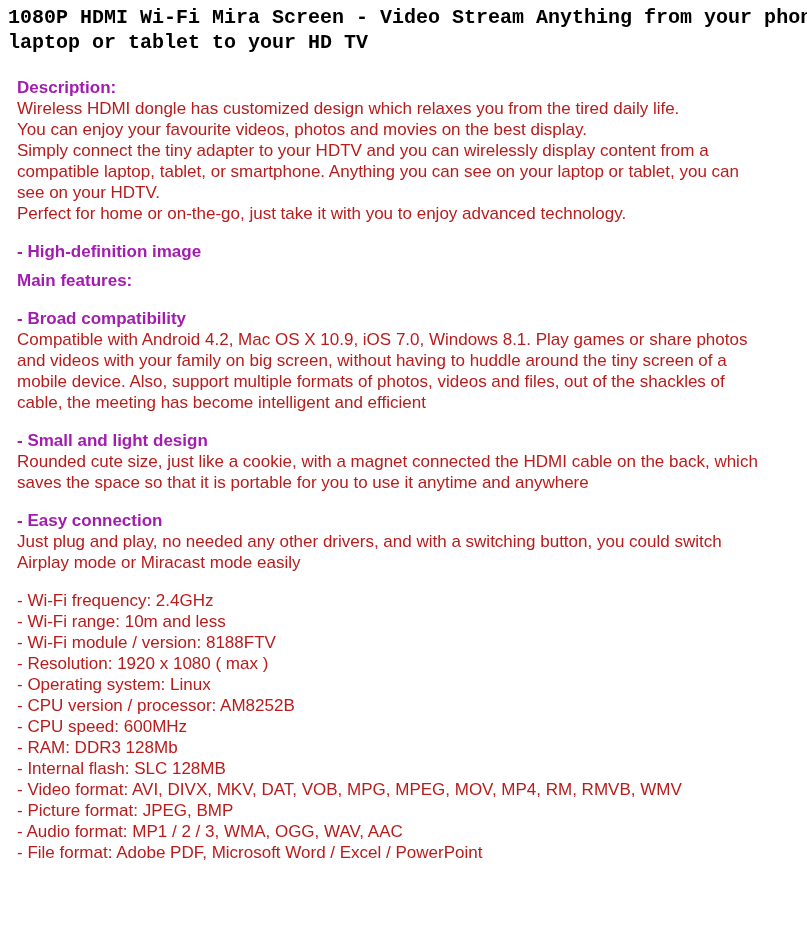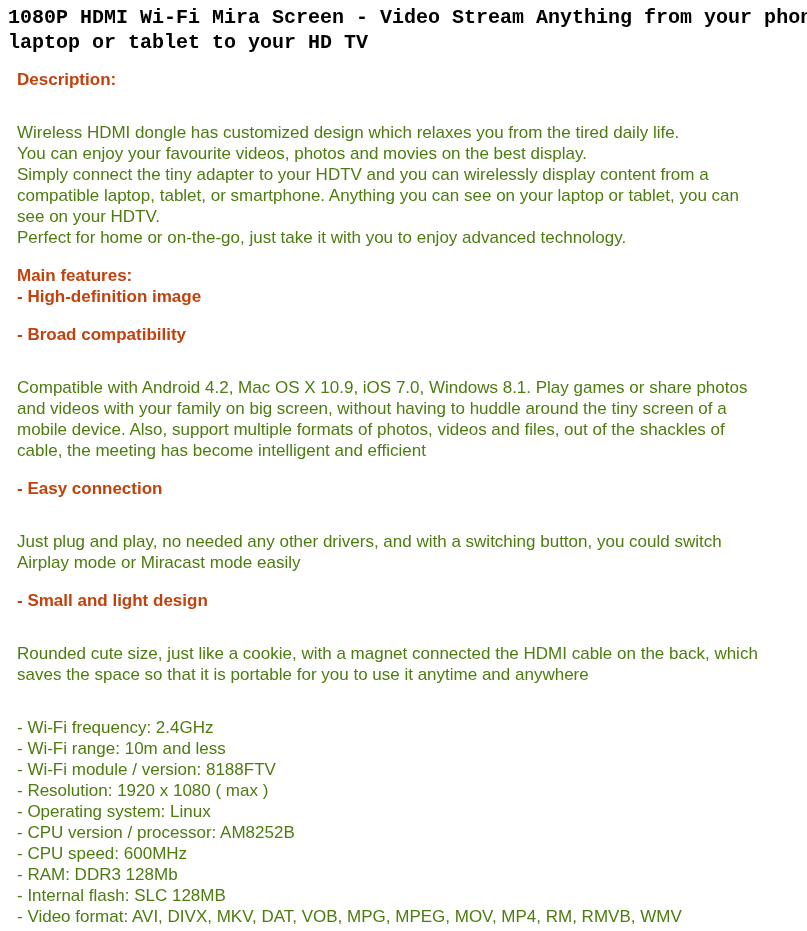--- a/index.html
+++ b/index.html
@@ -30,27 +30,27 @@
     margin-right: 10px;
     padding-top: 14px;
     font-size: 17px;
     line-height: 21px;
   }
   .section {
     margin: 0 0 17px 0;
   }
   .heading {
     font-weight: bold;
-    color: #c2410c;
+    color: #a21caf;
     white-space: pre;
+    margin-top: 8px;
   }
   .body-text {
-    color: #4d7c0f;
+    color: #b91c1c;
     white-space: pre;
-    margin-top: 32px;
   }
 </style>
 </head>
 <body>
 
 <div class="page">
 
   <h1 class="title">1080P HDMI Wi-Fi Mira Screen - Video Stream Anything from your phone,
 laptop or tablet to your HD TV</h1>
 
@@ -60,42 +60,42 @@
       <div class="heading">Description:</div>
       <div class="body-text">Wireless HDMI dongle has customized design which relaxes you from the tired daily life.
 You can enjoy your favourite videos, photos and movies on the best display.
 Simply connect the tiny adapter to your HDTV and you can wirelessly display content from a
 compatible laptop, tablet, or smartphone. Anything you can see on your laptop or tablet, you can
 see on your HDTV.
 Perfect for home or on-the-go, just take it with you to enjoy advanced technology.</div>
     </div>
 
     <div class="section">
+      <div class="heading">- High-definition image</div>
       <div class="heading">Main features:</div>
-      <div class="heading">- High-definition image</div>
     </div>
 
     <div class="section">
       <div class="heading">- Broad compatibility</div>
       <div class="body-text">Compatible with Android 4.2, Mac OS X 10.9, iOS 7.0, Windows 8.1. Play games or share photos
 and videos with your family on big screen, without having to huddle around the tiny screen of a
 mobile device. Also, support multiple formats of photos, videos and files, out of the shackles of
 cable, the meeting has become intelligent and efficient</div>
     </div>
 
     <div class="section">
+      <div class="heading">- Small and light design</div>
+      <div class="body-text">Rounded cute size, just like a cookie, with a magnet connected the HDMI cable on the back, which
+saves the space so that it is portable for you to use it anytime and anywhere</div>
+    </div>
+
+    <div class="section">
       <div class="heading">- Easy connection</div>
       <div class="body-text">Just plug and play, no needed any other drivers, and with a switching button, you could switch
 Airplay mode or Miracast mode easily</div>
-    </div>
-
-    <div class="section">
-      <div class="heading">- Small and light design</div>
-      <div class="body-text">Rounded cute size, just like a cookie, with a magnet connected the HDMI cable on the back, which
-saves the space so that it is portable for you to use it anytime and anywhere</div>
     </div>
 
     <div class="section">
       <div class="body-text">- Wi-Fi frequency: 2.4GHz
 - Wi-Fi range: 10m and less
 - Wi-Fi module / version: 8188FTV
 - Resolution: 1920 x 1080 ( max )
 - Operating system: Linux
 - CPU version / processor: AM8252B
 - CPU speed: 600MHz

